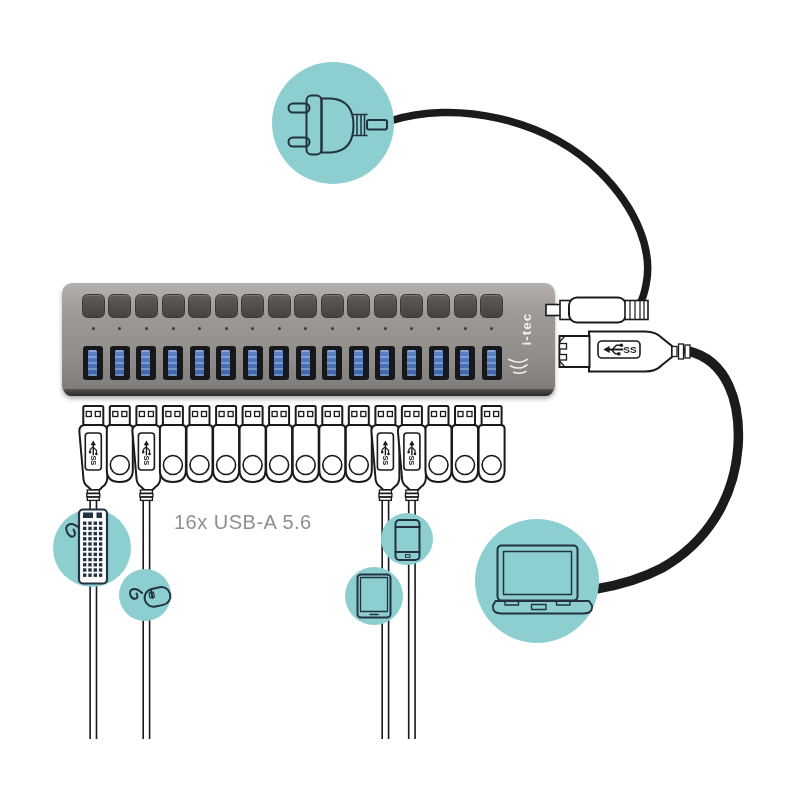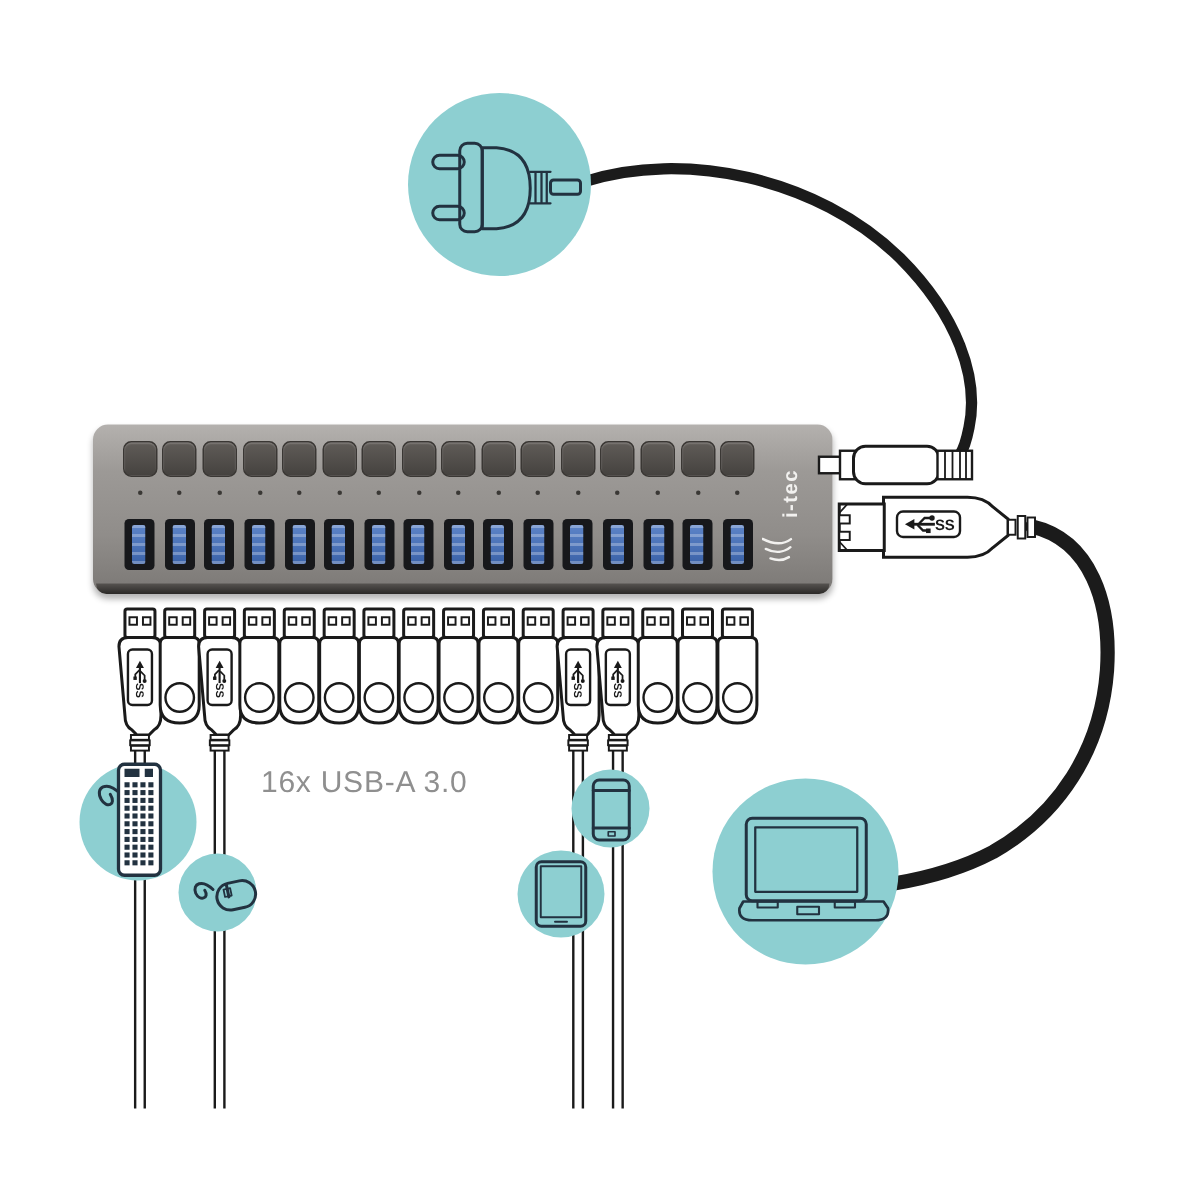--- a/index.html
+++ b/index.html
@@ -133,21 +133,21 @@
       <svg class="logo-wing" width="24" height="26" viewBox="0 0 24 26">
         <g transform="rotate(-18 12 13)" stroke="#f2f1ef" fill="none" stroke-width="1.6" stroke-linecap="round">
           <path d="M3,3 C9,9 15,11 21,9"></path>
           <path d="M3,10 C8,15 14,16 19,14"></path>
           <path d="M4,17 C8,20 12,21 16,20"></path>
         </g>
       </svg>
     </div>
   </div>
 
-  <div class="caption">16x USB-A 3.0</div>
+  <div class="caption">16x USB-A 5.6</div>
 
   <svg class="overlay" width="800" height="800" viewBox="0 0 800 800">
     <defs>
       <g id="ss-logo" fill="#1a1a1a" stroke="none">
         <path d="M-14,0 L-8,-3.4 L-8,3.4 Z"></path>
         <rect x="-9" y="-0.9" width="14" height="1.8"></rect>
         <path d="M-5,-0.5 L-1.5,-4 L2,-4" fill="none" stroke="#1a1a1a" stroke-width="1.5"></path>
         <circle cx="3.2" cy="-4" r="1.7"></circle>
         <path d="M-6,0.5 L-2.5,4 L0,4" fill="none" stroke="#1a1a1a" stroke-width="1.5"></path>
         <rect x="-0.6" y="2.7" width="2.9" height="2.9"></rect>

